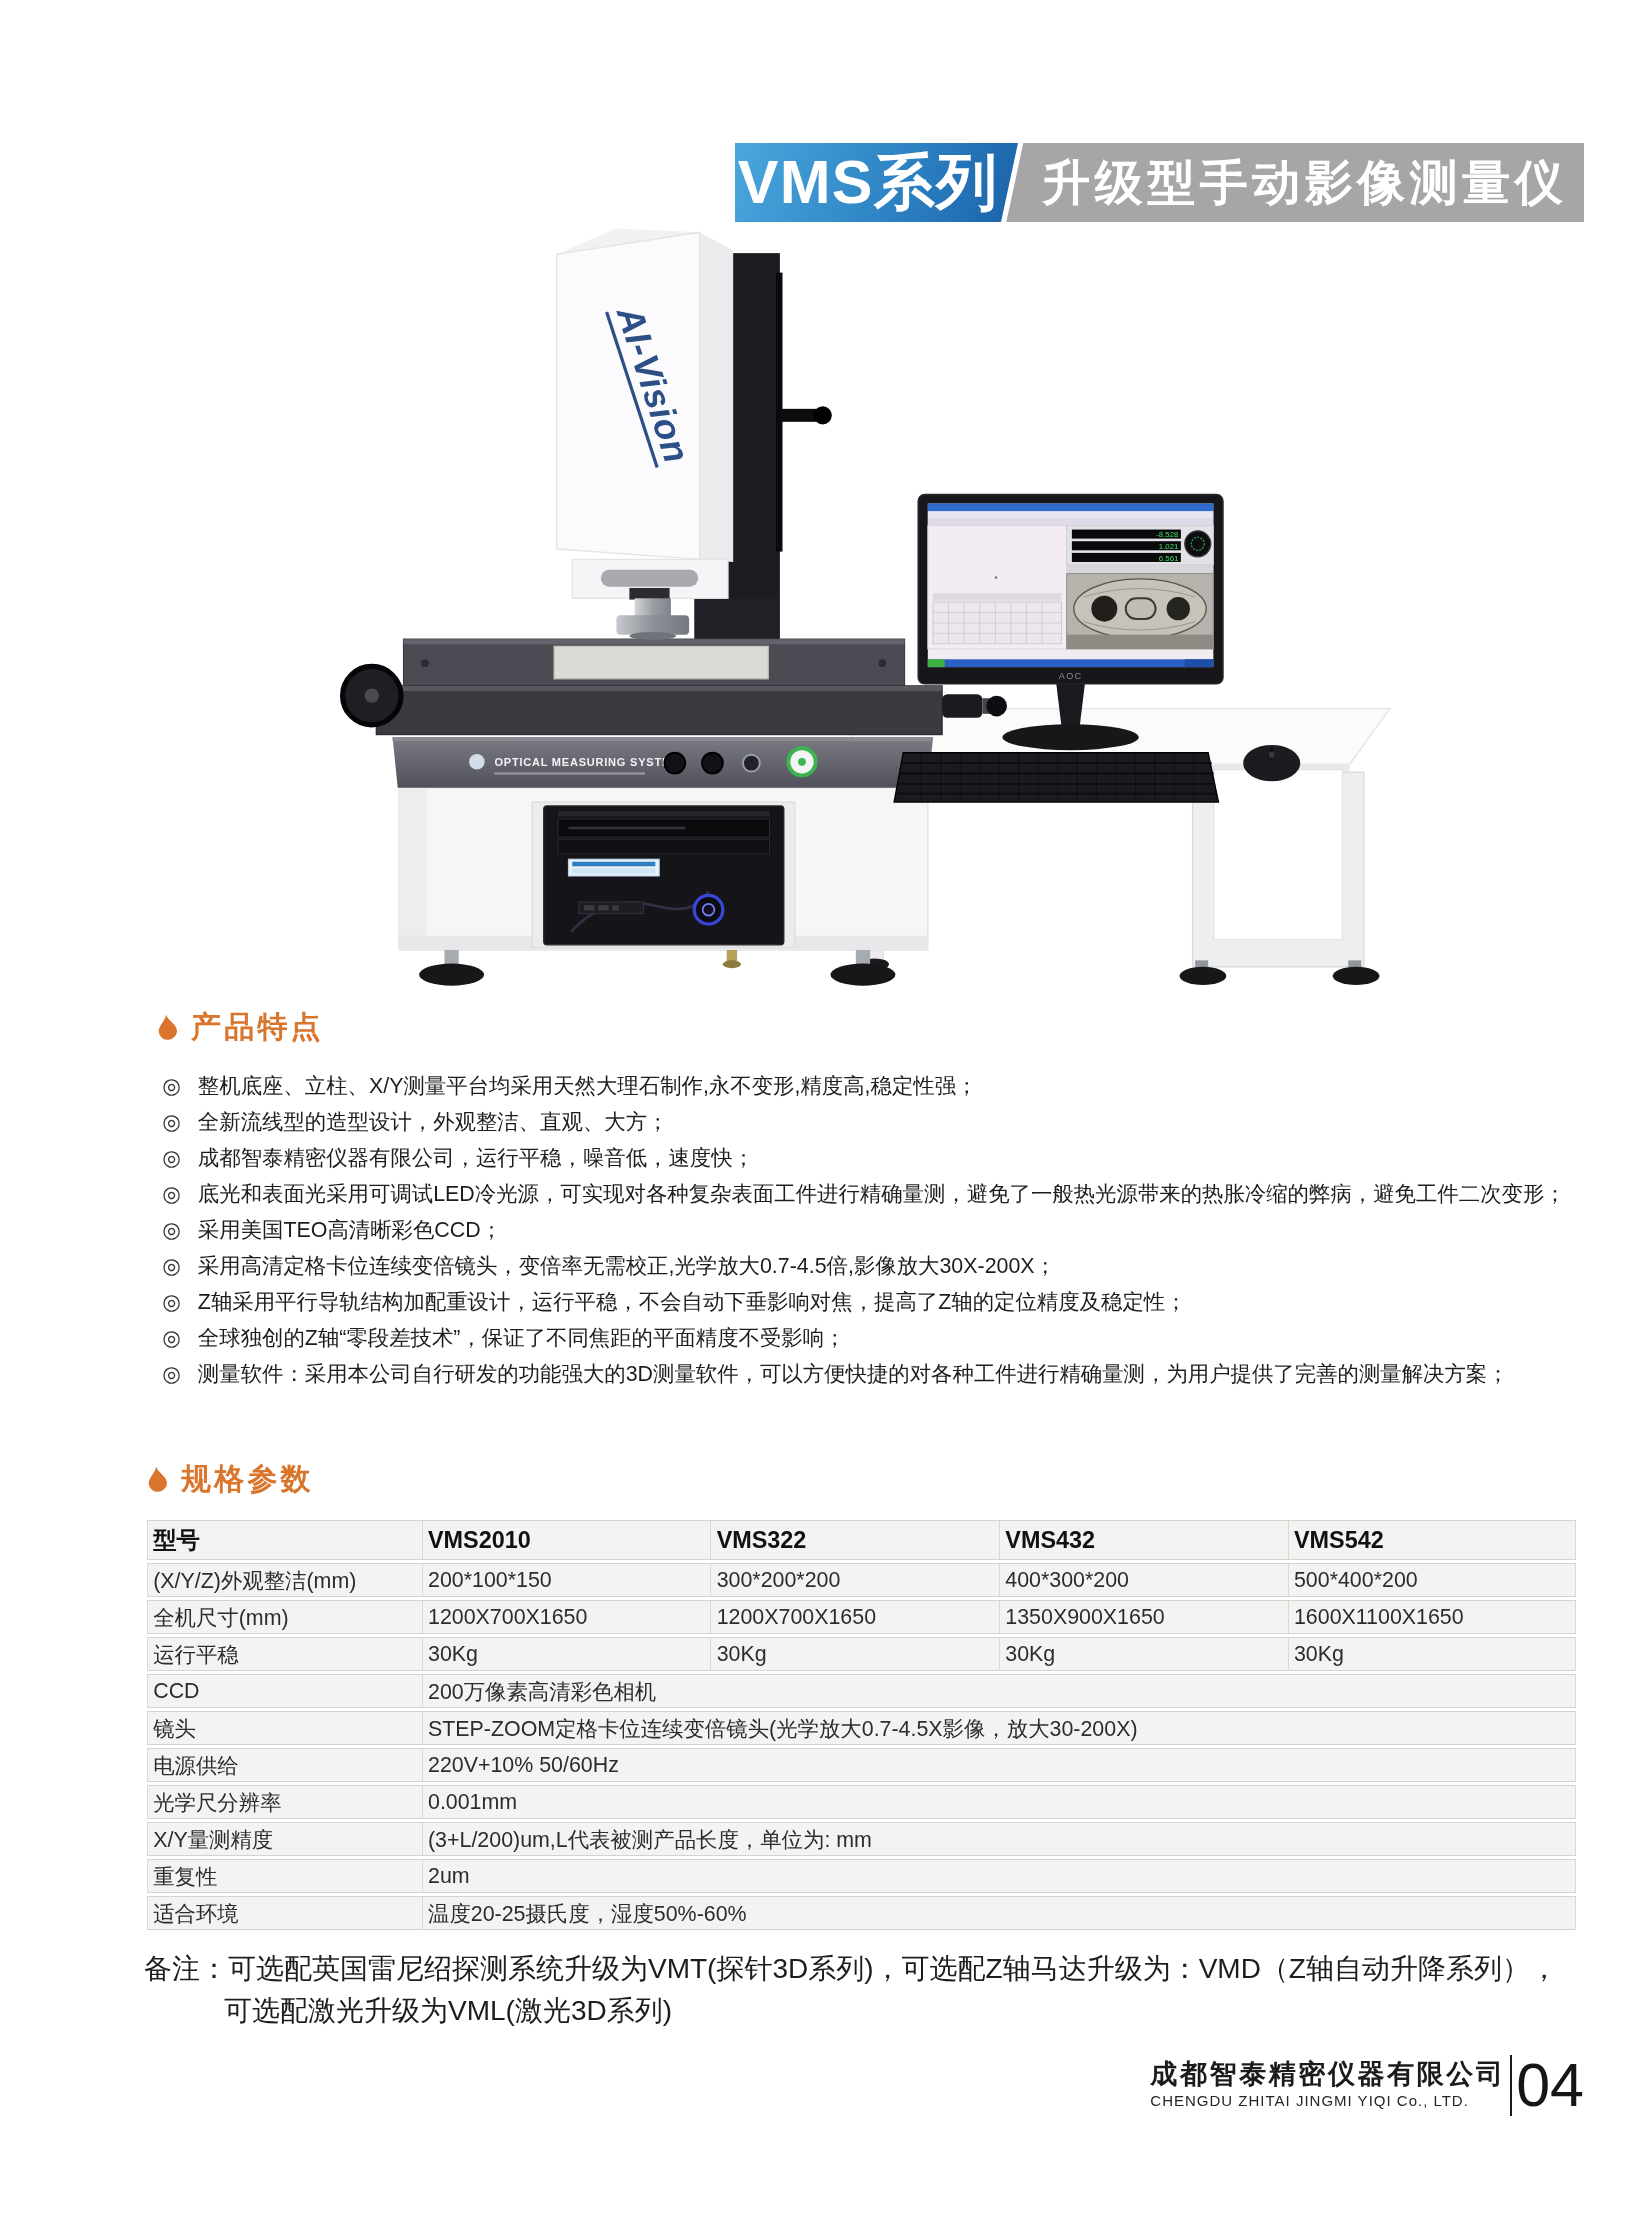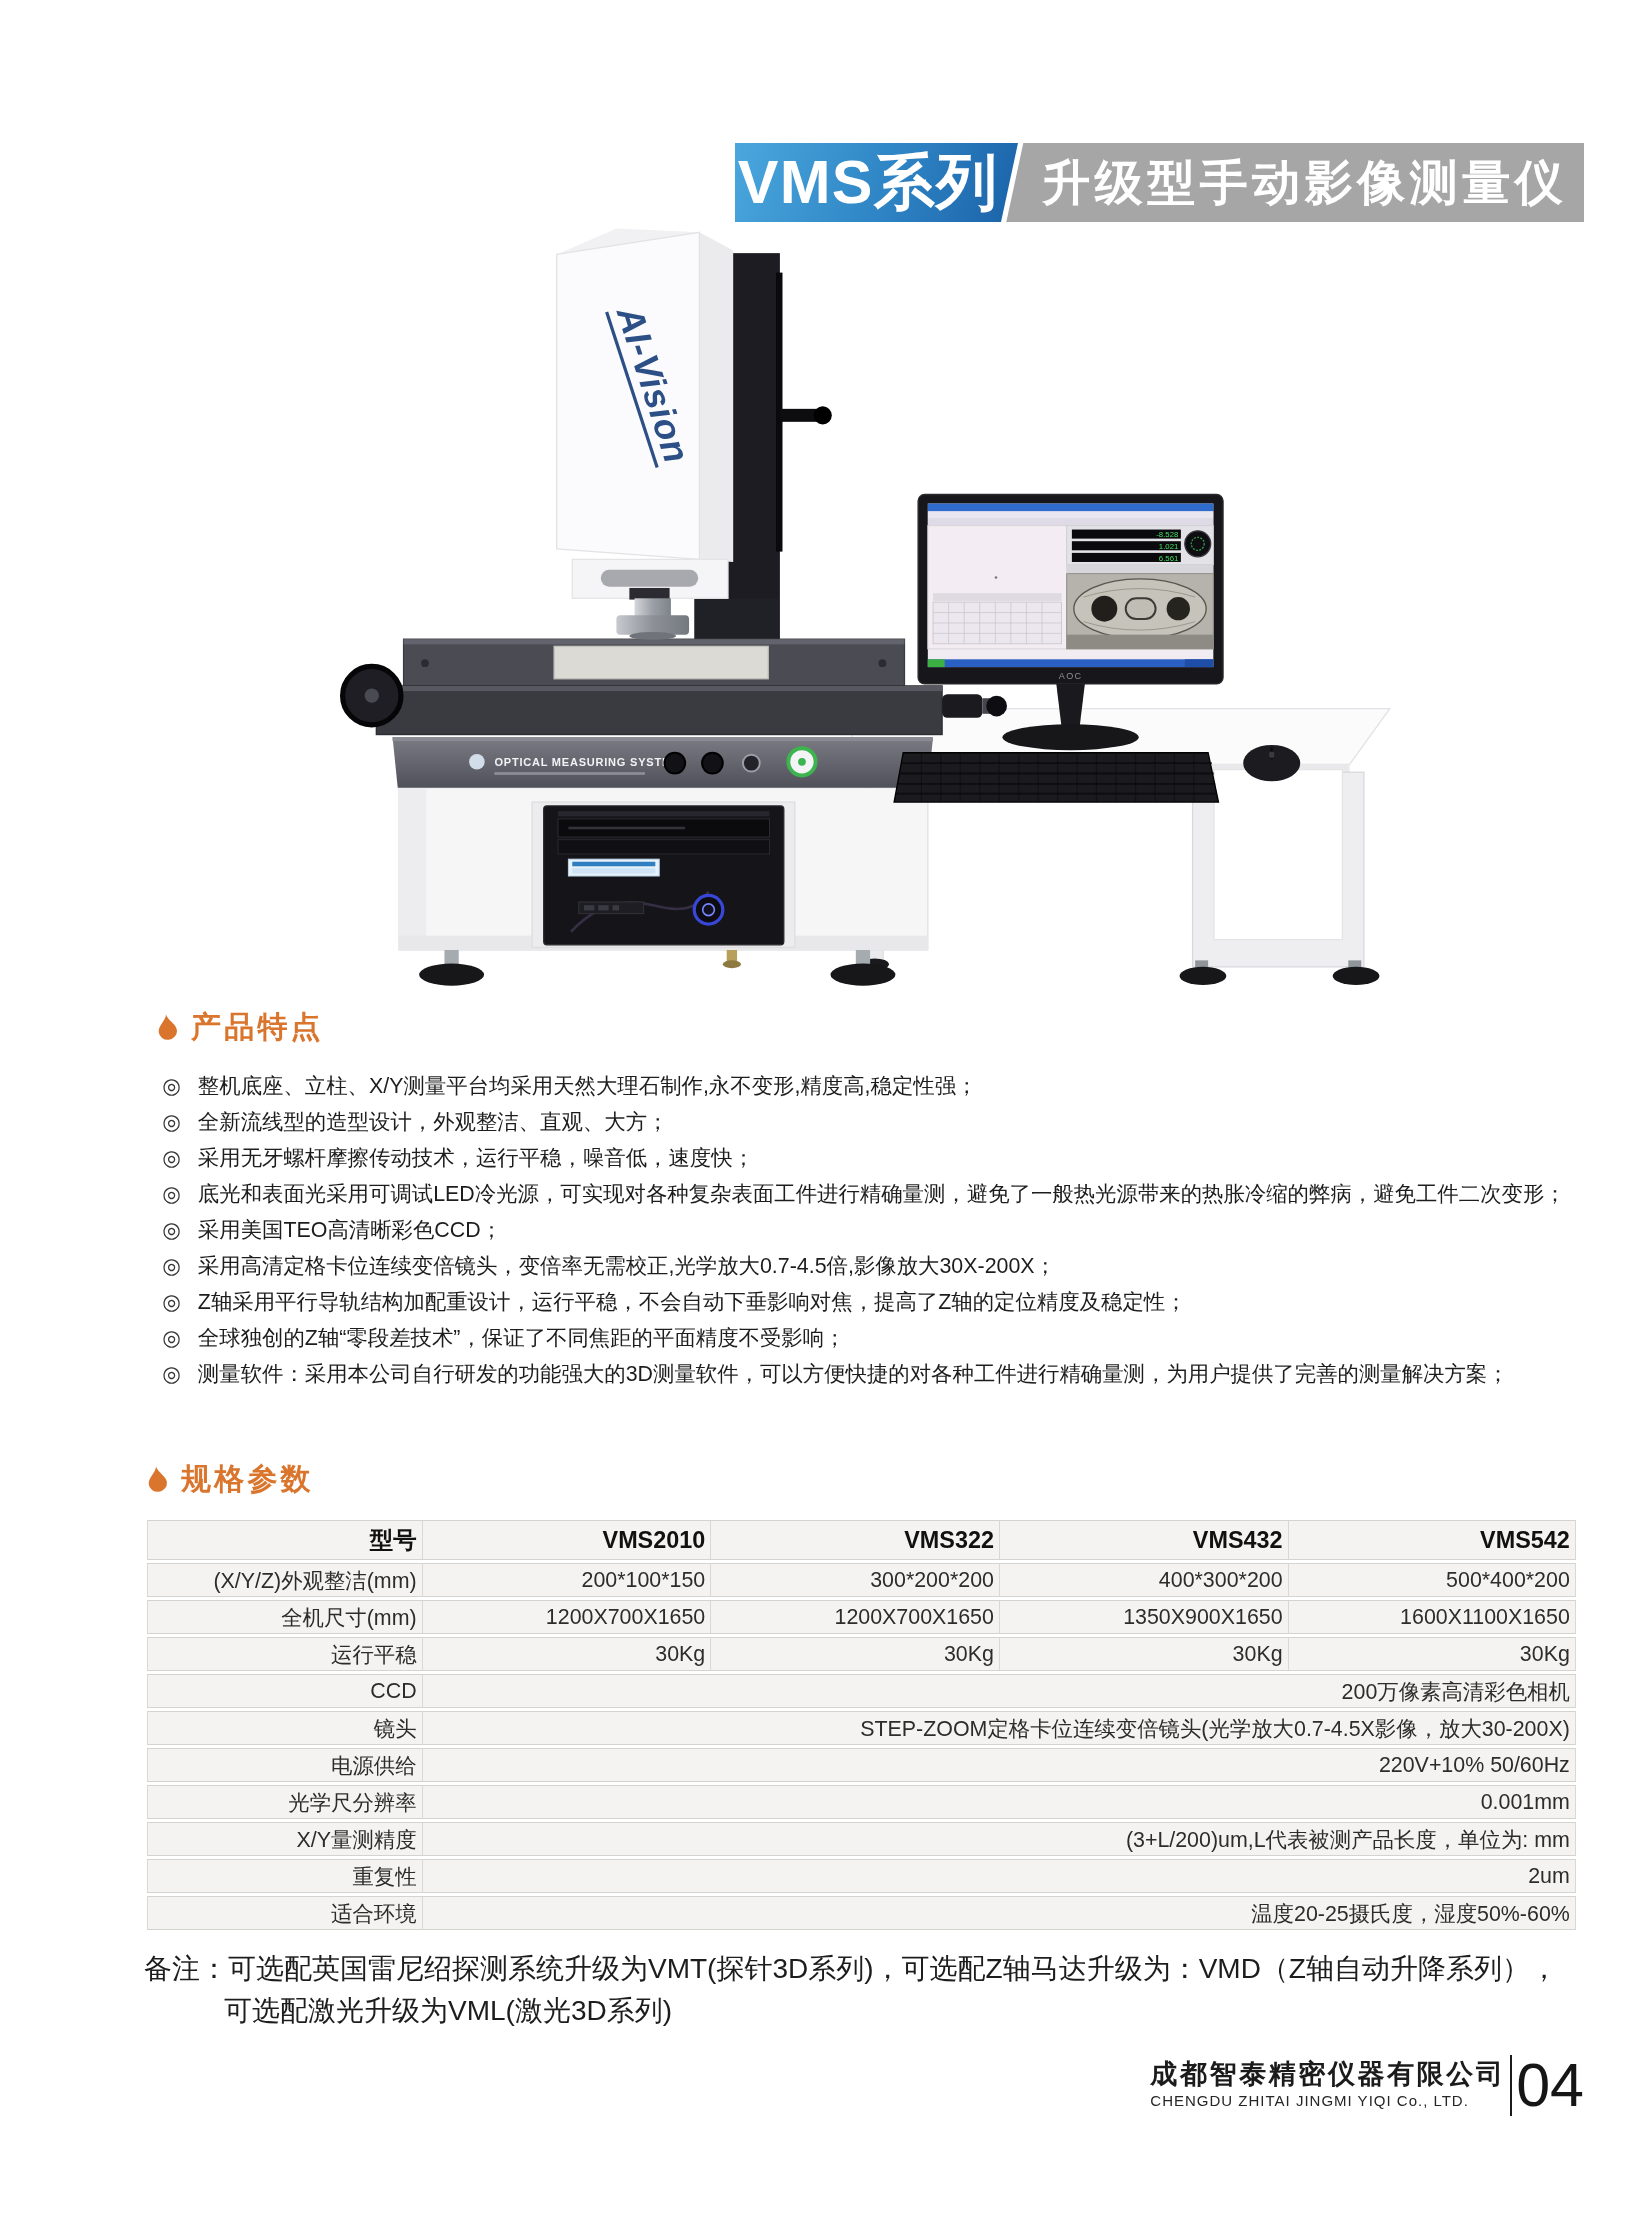--- a/index.html
+++ b/index.html
@@ -24,21 +24,21 @@
   
   .features{position:absolute;left:157px;top:1007px;width:1447px;}
   .features ul{list-style:none;margin:19.5px 0 0 5.2px;padding:0;}
   .features li{display:flex;gap:17px;font-size:21.4px;line-height:36px;color:#1d1d1d;}
   .features .mk{flex:none;color:#333;font-size:21.4px;}
 
   
   .specs{position:absolute;left:147px;top:1459px;width:1429px;}
   table.spec{width:100%;border-collapse:separate;border-spacing:0 3.9px;margin-top:17px;table-layout:fixed;}
   table.spec th,table.spec td{background:#f4f3f1;border-top:1.3px solid #d5d3cf;border-bottom:1.3px solid #d5d3cf;
-    border-right:1.3px solid #dad8d4;text-align:right;vertical-align:middle;padding:0 5.2px;box-sizing:border-box;
+    border-right:1.3px solid #dad8d4;text-align:left;vertical-align:middle;padding:0 5.2px;box-sizing:border-box;
     overflow:hidden;white-space:nowrap;}
   table.spec th:first-child,table.spec td:first-child{border-left:1.3px solid #dad8d4;}
   table.spec th{height:40px;font-size:23.4px;font-weight:700;color:#111;}
   table.spec td{height:34px;font-size:21.4px;font-weight:400;color:#2c2c2c;}
   td.merged{padding-right:325px;}
   col.c0{width:19.3%;} col.c1{width:20.2%;} col.c2{width:20.2%;} col.c3{width:20.2%;} col.c4{width:20.1%;}
 
   
   .note{position:absolute;left:144px;top:1948px;width:1434px;font-size:28px;line-height:42px;color:#1d1d1d;}
   .note .l2{padding-left:80px;}
@@ -235,21 +235,21 @@
       <li>
           <span class="mk">◎</span>
           <span>整机底座、立柱、X/Y测量平台均采用天然大理石制作,永不变形,精度高,稳定性强；</span>
         </li>
       <li>
           <span class="mk">◎</span>
           <span>全新流线型的造型设计，外观整洁、直观、大方；</span>
         </li>
       <li>
           <span class="mk">◎</span>
-          <span>采用无牙螺杆摩擦传动技术，运行平稳，噪音低，速度快；</span>
+          <span>成都智泰精密仪器有限公司，运行平稳，噪音低，速度快；</span>
         </li>
       <li>
           <span class="mk">◎</span>
           <span>底光和表面光采用可调试LED冷光源，可实现对各种复杂表面工件进行精确量测，避免了一般热光源带来的热胀冷缩的弊病，避免工件二次变形；</span>
         </li>
       <li>
           <span class="mk">◎</span>
           <span>采用美国TEO高清晰彩色CCD；</span>
         </li>
       <li>

